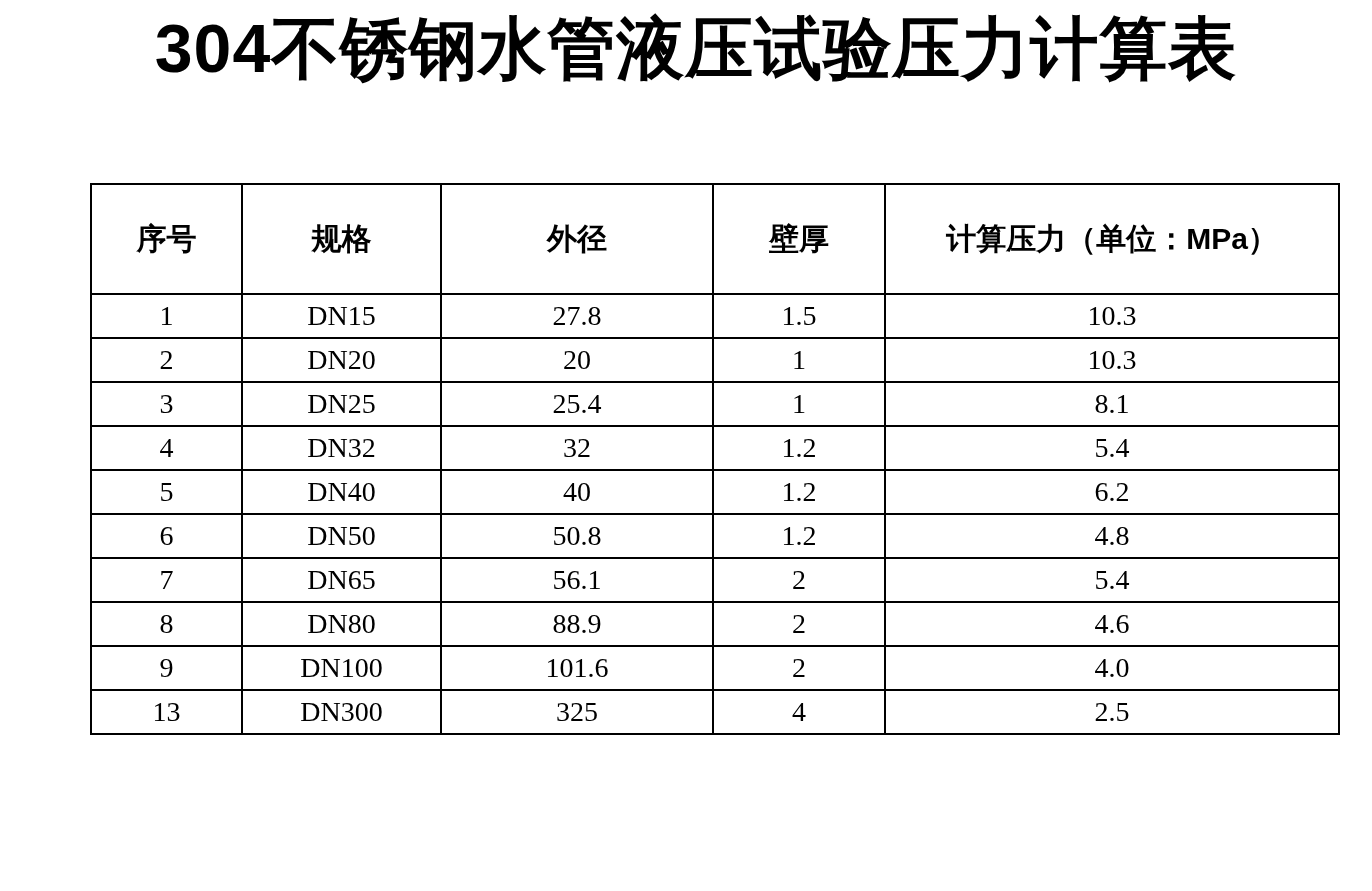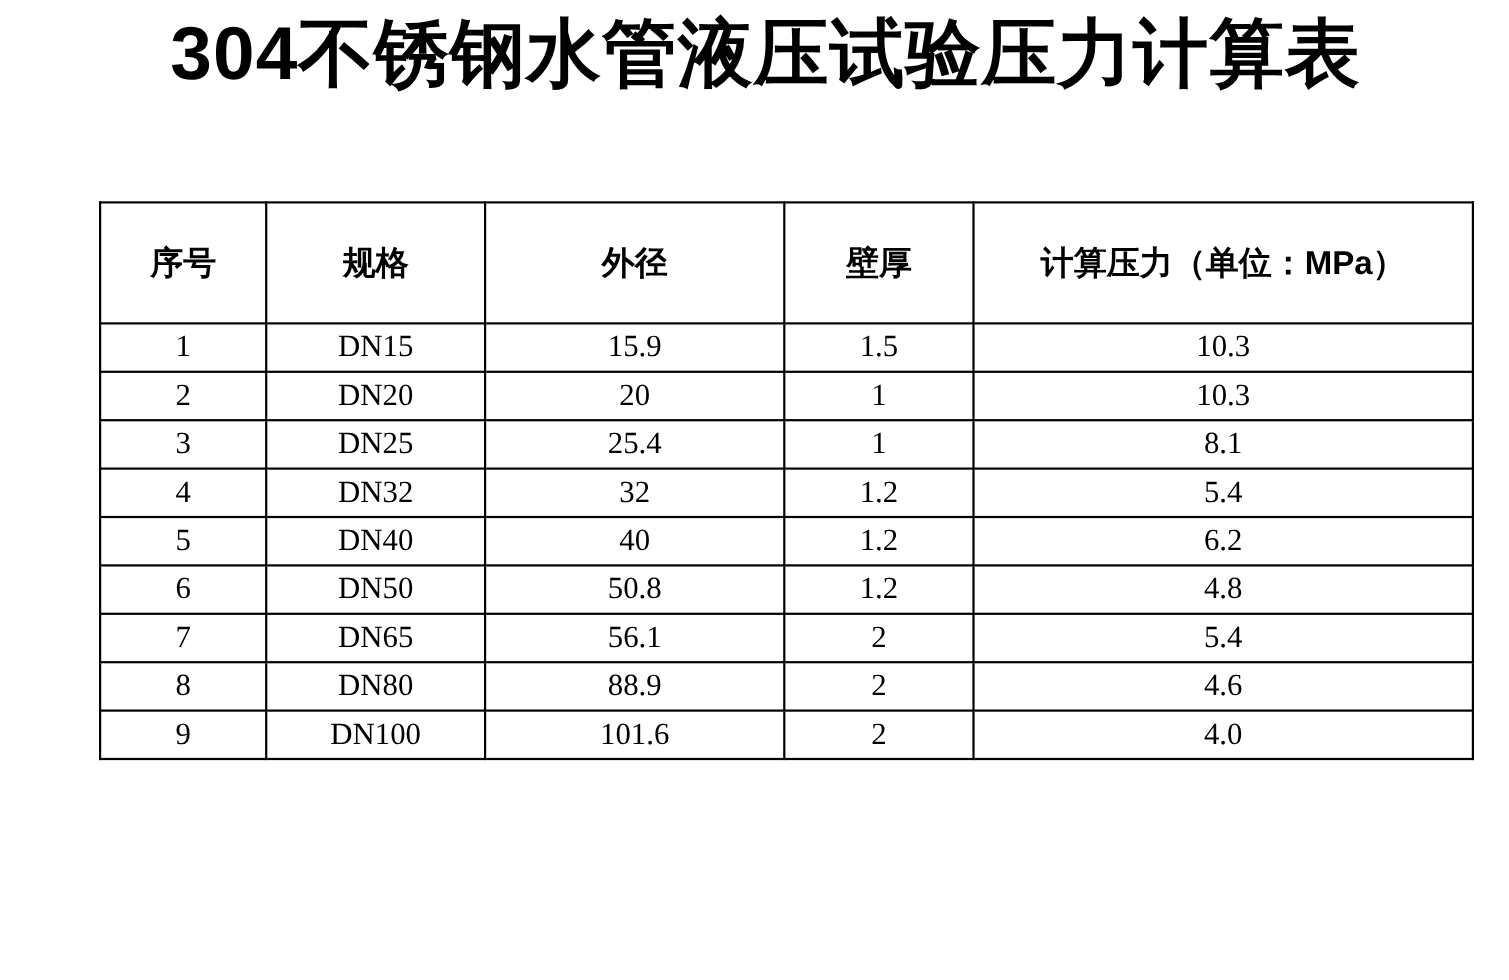--- a/index.html
+++ b/index.html
@@ -83,21 +83,21 @@
       <th>规格</th>
       <th>外径</th>
       <th>壁厚</th>
       <th>计算压力（单位：MPa）</th>
     </tr>
   </thead>
   <tbody>
       <tr>
         <td>1</td>
         <td>DN15</td>
-        <td>15.9</td>
+        <td>27.8</td>
         <td>1.5</td>
         <td>10.3</td>
       </tr>
       <tr>
         <td>2</td>
         <td>DN20</td>
         <td>20</td>
         <td>1</td>
         <td>10.3</td>
       </tr>
@@ -143,14 +143,21 @@
         <td>2</td>
         <td>4.6</td>
       </tr>
       <tr>
         <td>9</td>
         <td>DN100</td>
         <td>101.6</td>
         <td>2</td>
         <td>4.0</td>
       </tr>
+      <tr>
+        <td>13</td>
+        <td>DN300</td>
+        <td>325</td>
+        <td>4</td>
+        <td>2.5</td>
+      </tr>
     </tbody>
 </table>
 
 </body></html>

